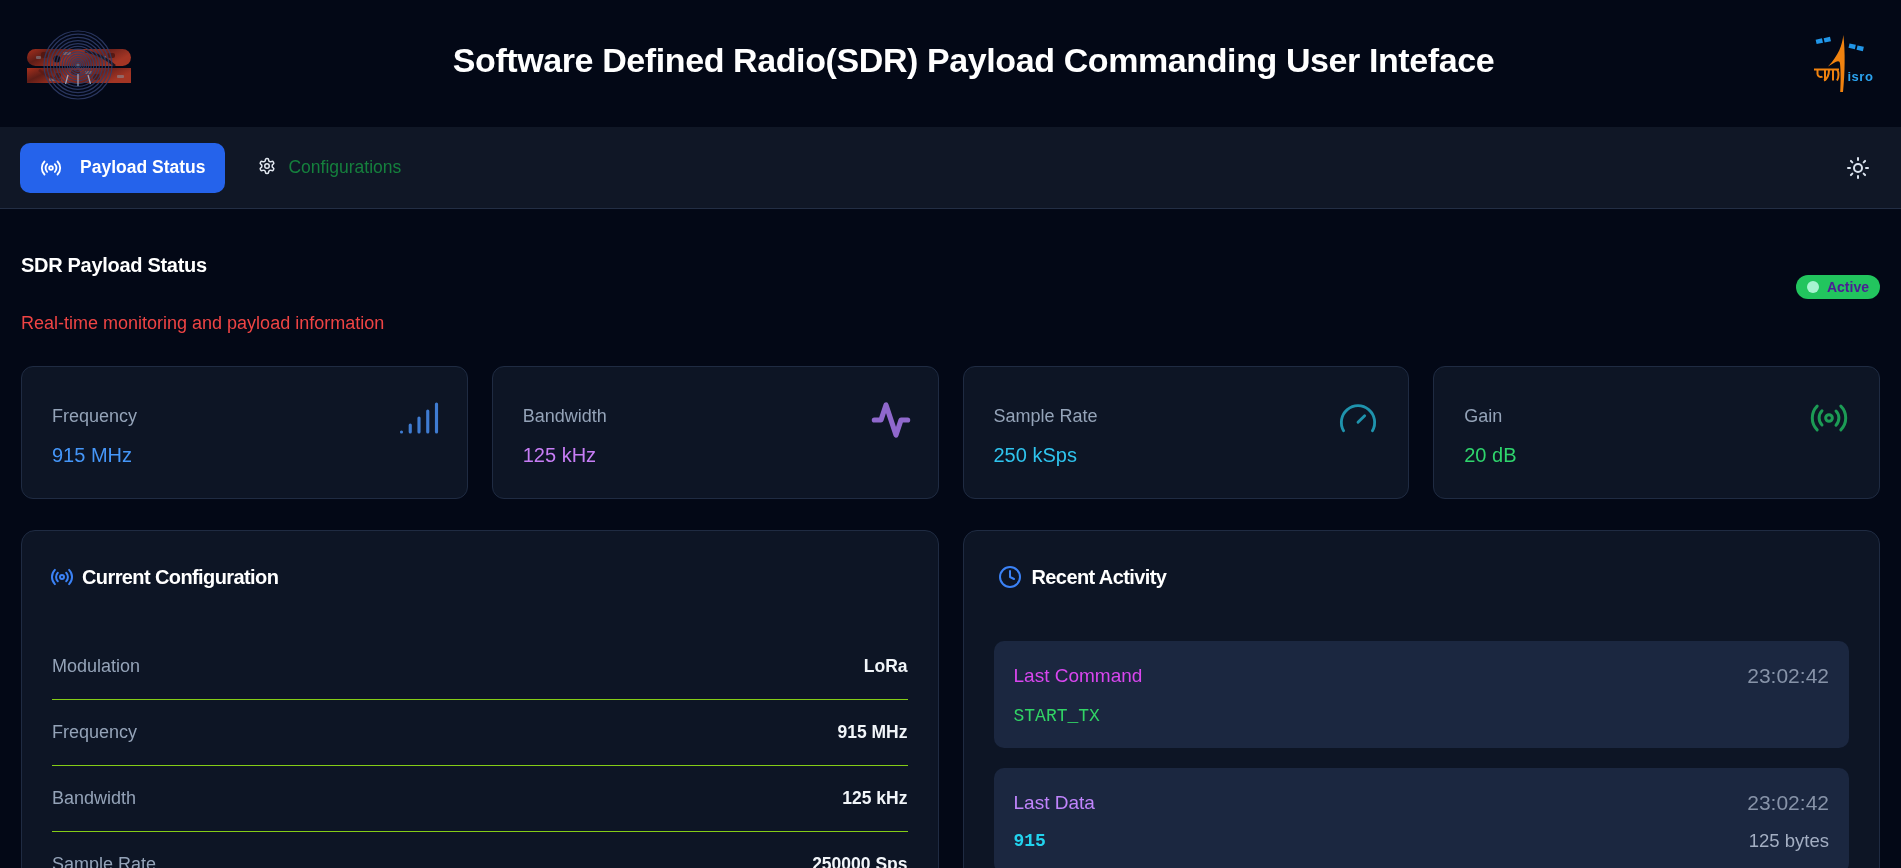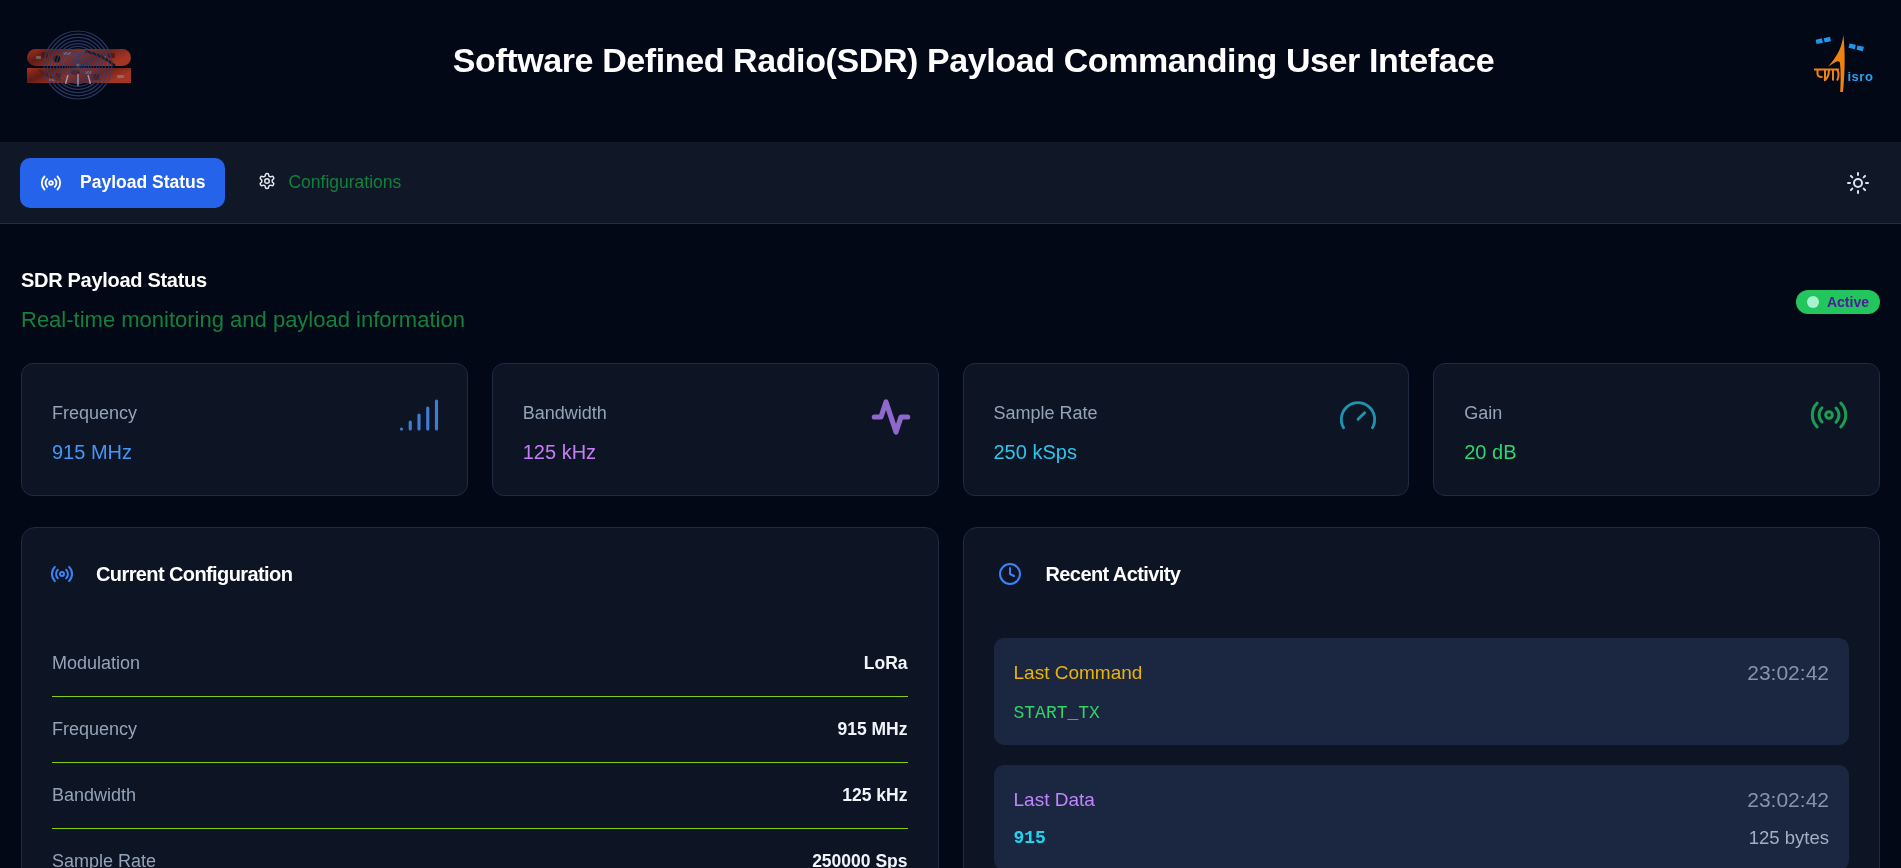--- a/index.html
+++ b/index.html
@@ -1,58 +1,58 @@
 <!DOCTYPE html>
 <html><head>
 <meta charset="utf-8">
 <style>
 * { margin:0; padding:0; box-sizing:border-box; }
 html,body { width:1901px; height:868px; overflow:hidden; }
 body { background:#030816; color:#fff; font-family:"Liberation Sans", sans-serif; }
-header { height:142px; position:relative; }
+header { height:127px; position:relative; }
 header h1 { position:absolute; top:41px; left:23px; right:-23px; text-align:center; font-size:34px; line-height:39px; font-weight:700; color:#fff; letter-spacing:-0.4px; }
 .logoL { position:absolute; left:27px; top:23px; }
 .logoR { position:absolute; right:26px; top:28px; }
 nav { height:82px; background:#101726; border-bottom:1px solid #232e44; display:flex; align-items:center; padding:0 20px; }
 .btn { display:flex; align-items:center; gap:18px; background:#2563eb; color:#fff; height:50px; padding:0 20px; border-radius:10px; font-size:17.5px; font-weight:700; }
 .navitem { display:flex; align-items:flex-start; gap:12px; color:#15803d; font-size:17.5px; margin-left:33px; }
 .sun { margin-left:auto; margin-right:11px; display:flex; }
 main { padding:0 21px; }
 .sechead { margin-top:42px; display:flex; justify-content:space-between; }
 .sechead h2 { font-size:20px; font-weight:700; line-height:28px; letter-spacing:-0.3px; }
-.sechead p { font-size:22px; color:#15803d; margin-top:13px; line-height:26px; }
+.sechead p { font-size:18px; color:#ef4444; margin-top:31px; line-height:26px; }
 .badge { align-self:flex-start; margin-top:24px; display:flex; align-items:center; gap:8px; background:#22c55e; border-radius:12px; height:24px; padding:0 11px; font-size:14px; font-weight:700; color:#4c1d95; }
 .badge .dot { width:12px; height:12px; border-radius:50%; background:#a7f3d0; }
 .cards { margin-top:30px; display:grid; grid-template-columns:repeat(4,1fr); gap:24px; }
 .card { position:relative; background:#0d1525; border:1px solid #1f2b42; border-radius:12px; height:133px; padding:36px 30px 0; }
 .card .top { display:flex; justify-content:space-between; align-items:flex-start; }
 .card .lab { font-size:18px; color:#94a3b8; line-height:26px; }
 .card .icon { position:absolute; top:33px; right:30px; }
 .card .val { font-size:20px; line-height:28px; font-weight:400; margin-top:12px; }
 .c-blue { color:#4596f8; }
 .c-purple { color:#c77df5; }
 .c-cyan { color:#2fc4ee; }
 .c-green { color:#2fd56d; }
 .panels { margin-top:31px; display:grid; grid-template-columns:1fr 1fr; gap:24px; }
 .panel { background:#0d1525; border:1px solid #1f2b42; border-radius:14px; padding:34px 30px 0; height:560px; }
-.ptitle { display:flex; align-items:center; gap:22px; font-size:20px; font-weight:700; letter-spacing:-0.6px; } .p1 .ptitle svg { margin-left:-2px; } .p2 .ptitle svg { margin-left:4px; } .p2 .ptitle span { margin-left:2px; }
+.ptitle { display:flex; align-items:center; gap:8px; font-size:20px; font-weight:700; letter-spacing:-0.6px; } .p1 .ptitle svg { margin-left:-2px; } .p2 .ptitle svg { margin-left:4px; } .p2 .ptitle span { margin-left:2px; }
 .rows { margin-top:45px; }
 .row { display:flex; justify-content:space-between; align-items:center; height:66px; border-bottom:1px solid #84cc16; }
 .row .rl { font-size:18px; color:#94a3b8; }
 .row .rv { font-size:17.5px; font-weight:700; color:#f1f5f9;text-align:center; }
 .subwrap { margin-top:52px; }
 .sub { background:#1b2740; border-radius:10px; padding:22px 20px 20px; }
 .sub + .sub { margin-top:20px; }
 .subhead { display:flex; justify-content:space-between; align-items:center; }
 .sub .t1 { font-size:19px; font-weight:400; line-height:26px; }
 .sub .time { font-size:21px; color:#8793a8; }
 .sub .code { margin-top:15px; font-family:"Liberation Mono", monospace; font-size:18px; line-height:24px; }
 .sub .bot { display:flex; justify-content:space-between; align-items:center; margin-top:13px; }
 .sub .bytes { font-size:18.5px; color:#a3aec2; }
-.lc-blue { color:#eab308; }
+.lc-blue { color:#d946ef; }
 .lc-purple { color:#c084fc; }
 .g-green { color:#31d465; }
 .g-cyan { color:#22d3ee; font-weight:700; }
 svg { display:block; }
 </style>
 </head>
 <body>
 <header>
 
   <svg class="logoL" width="104" height="84" viewBox="0 0 104 84">

